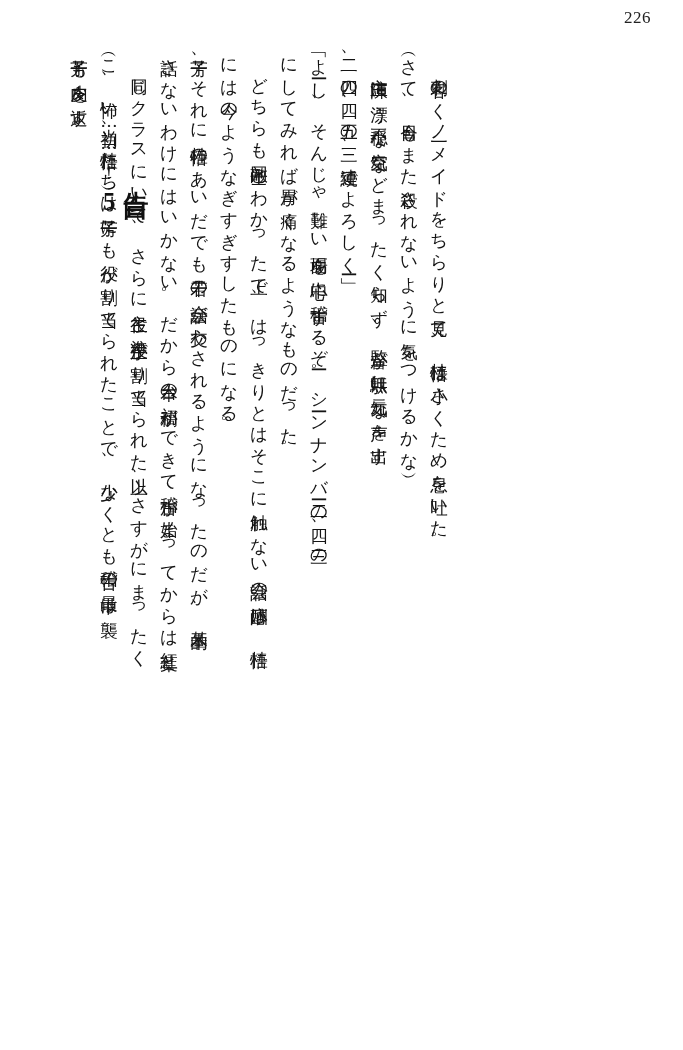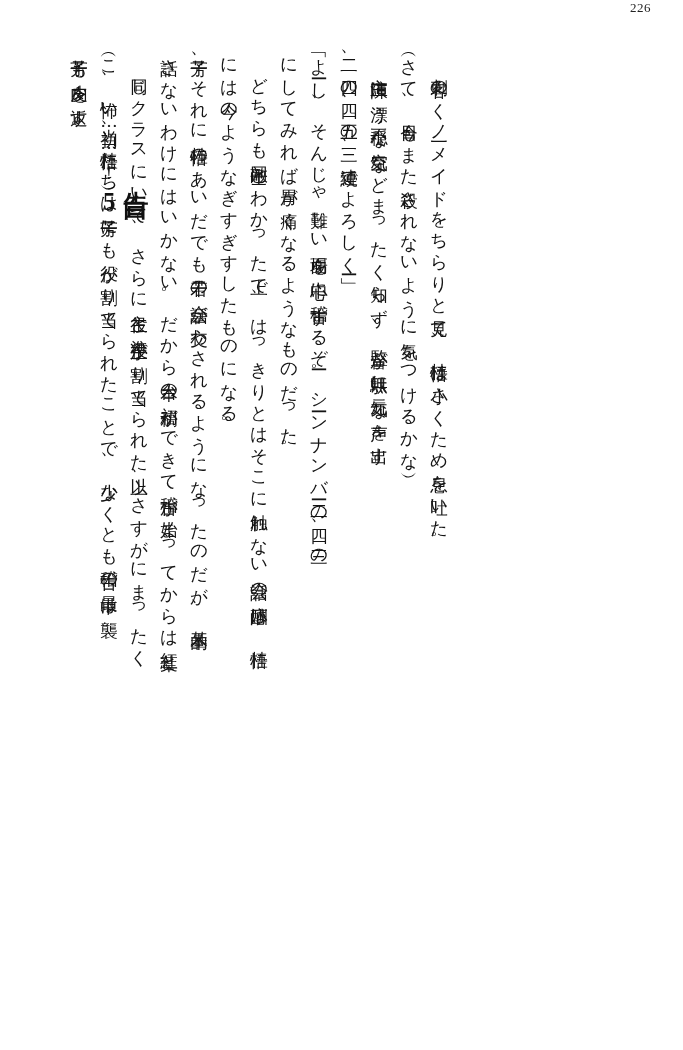--- a/index.html
+++ b/index.html
@@ -11,23 +11,23 @@
     position: relative;
     width: 683px;
     height: 1050px;
     background: #ffffff;
     overflow: hidden;
     font-family: "DejaVu Serif", "Liberation Serif", serif;
     color: #1a1a1a;
   }
   .page-number {
     position: absolute;
-    top: 0;
+    top: 8px;
     right: 32px;
-    font-size: 13px;
+    font-size: 17px;
     font-family: "Liberation Serif", serif;
     color: #222;
     letter-spacing: 0.5px;
   }
   
   .body-text {
     position: absolute;
     top: 46px;
     right: 26px;
     height: 962px;

